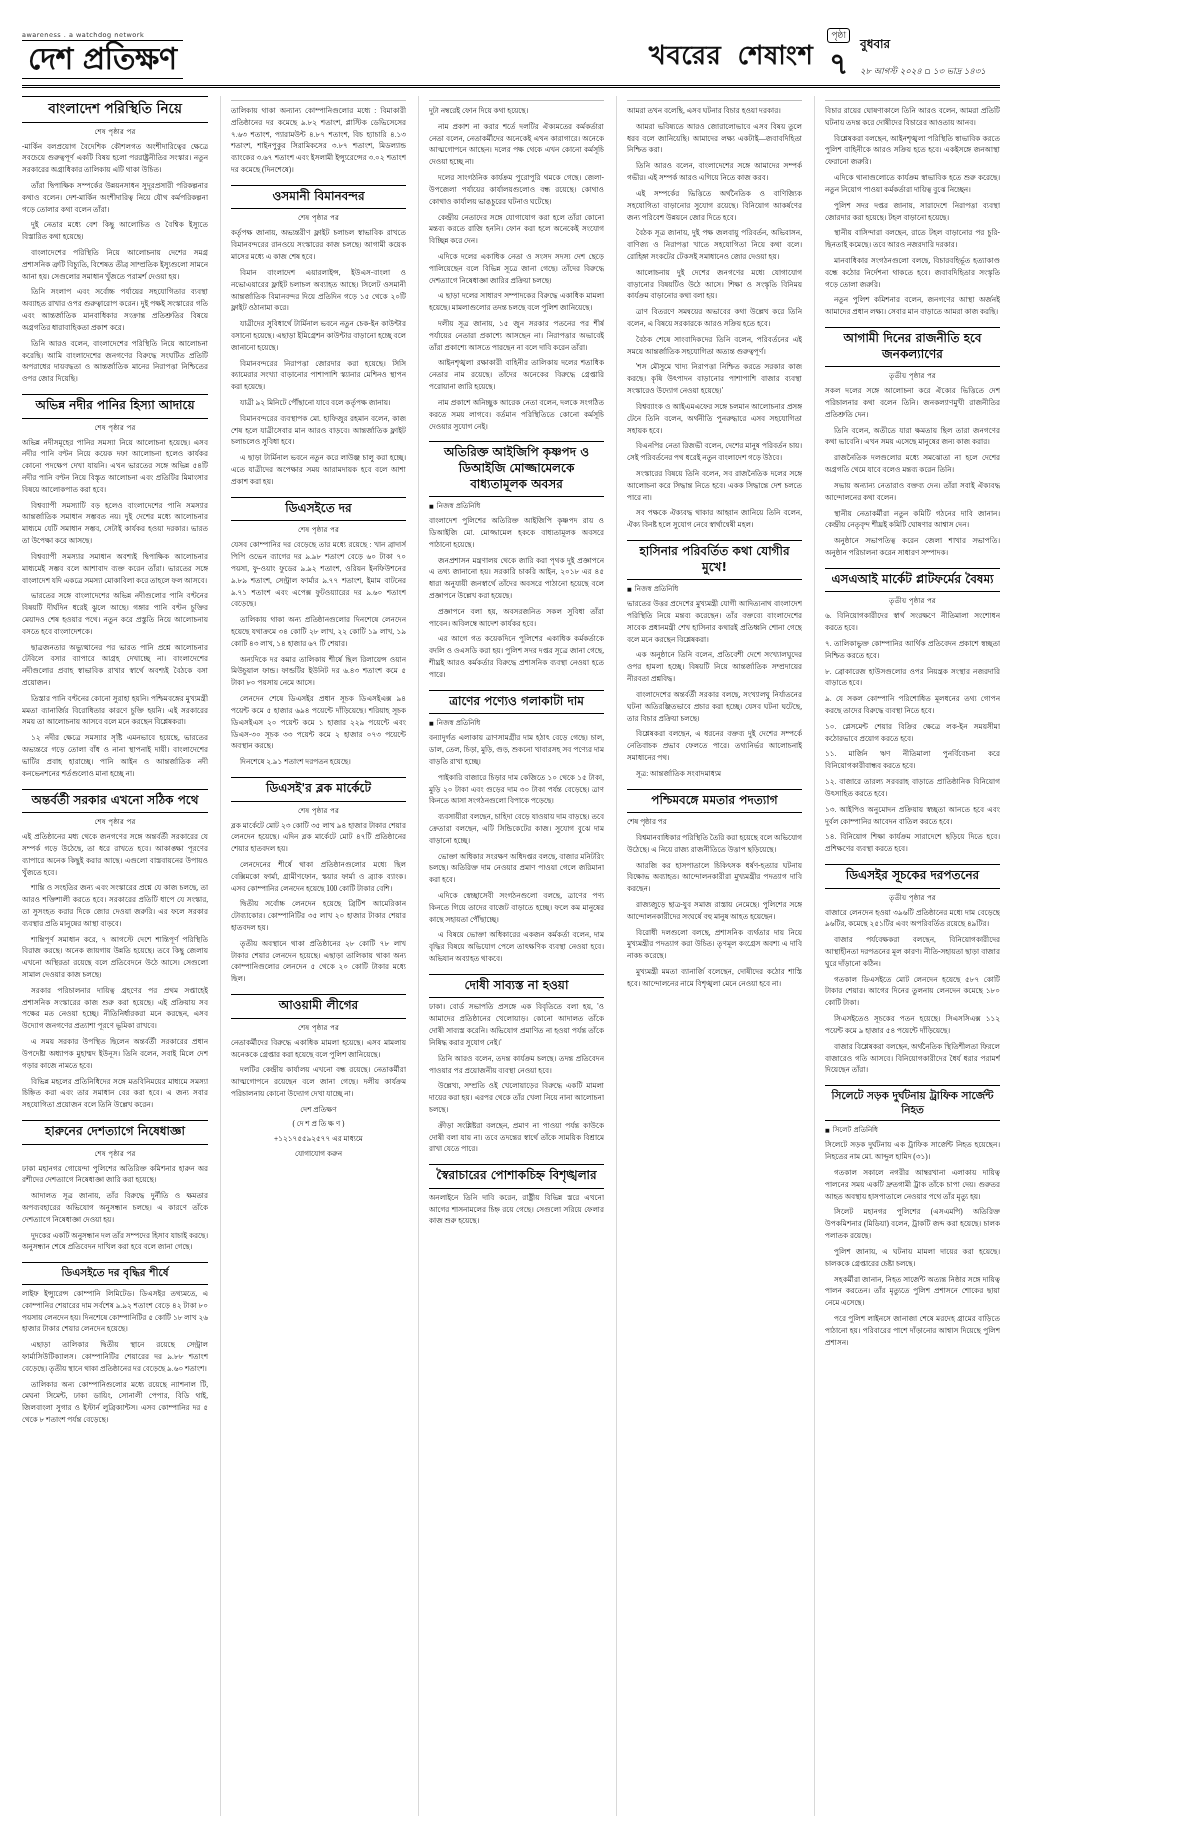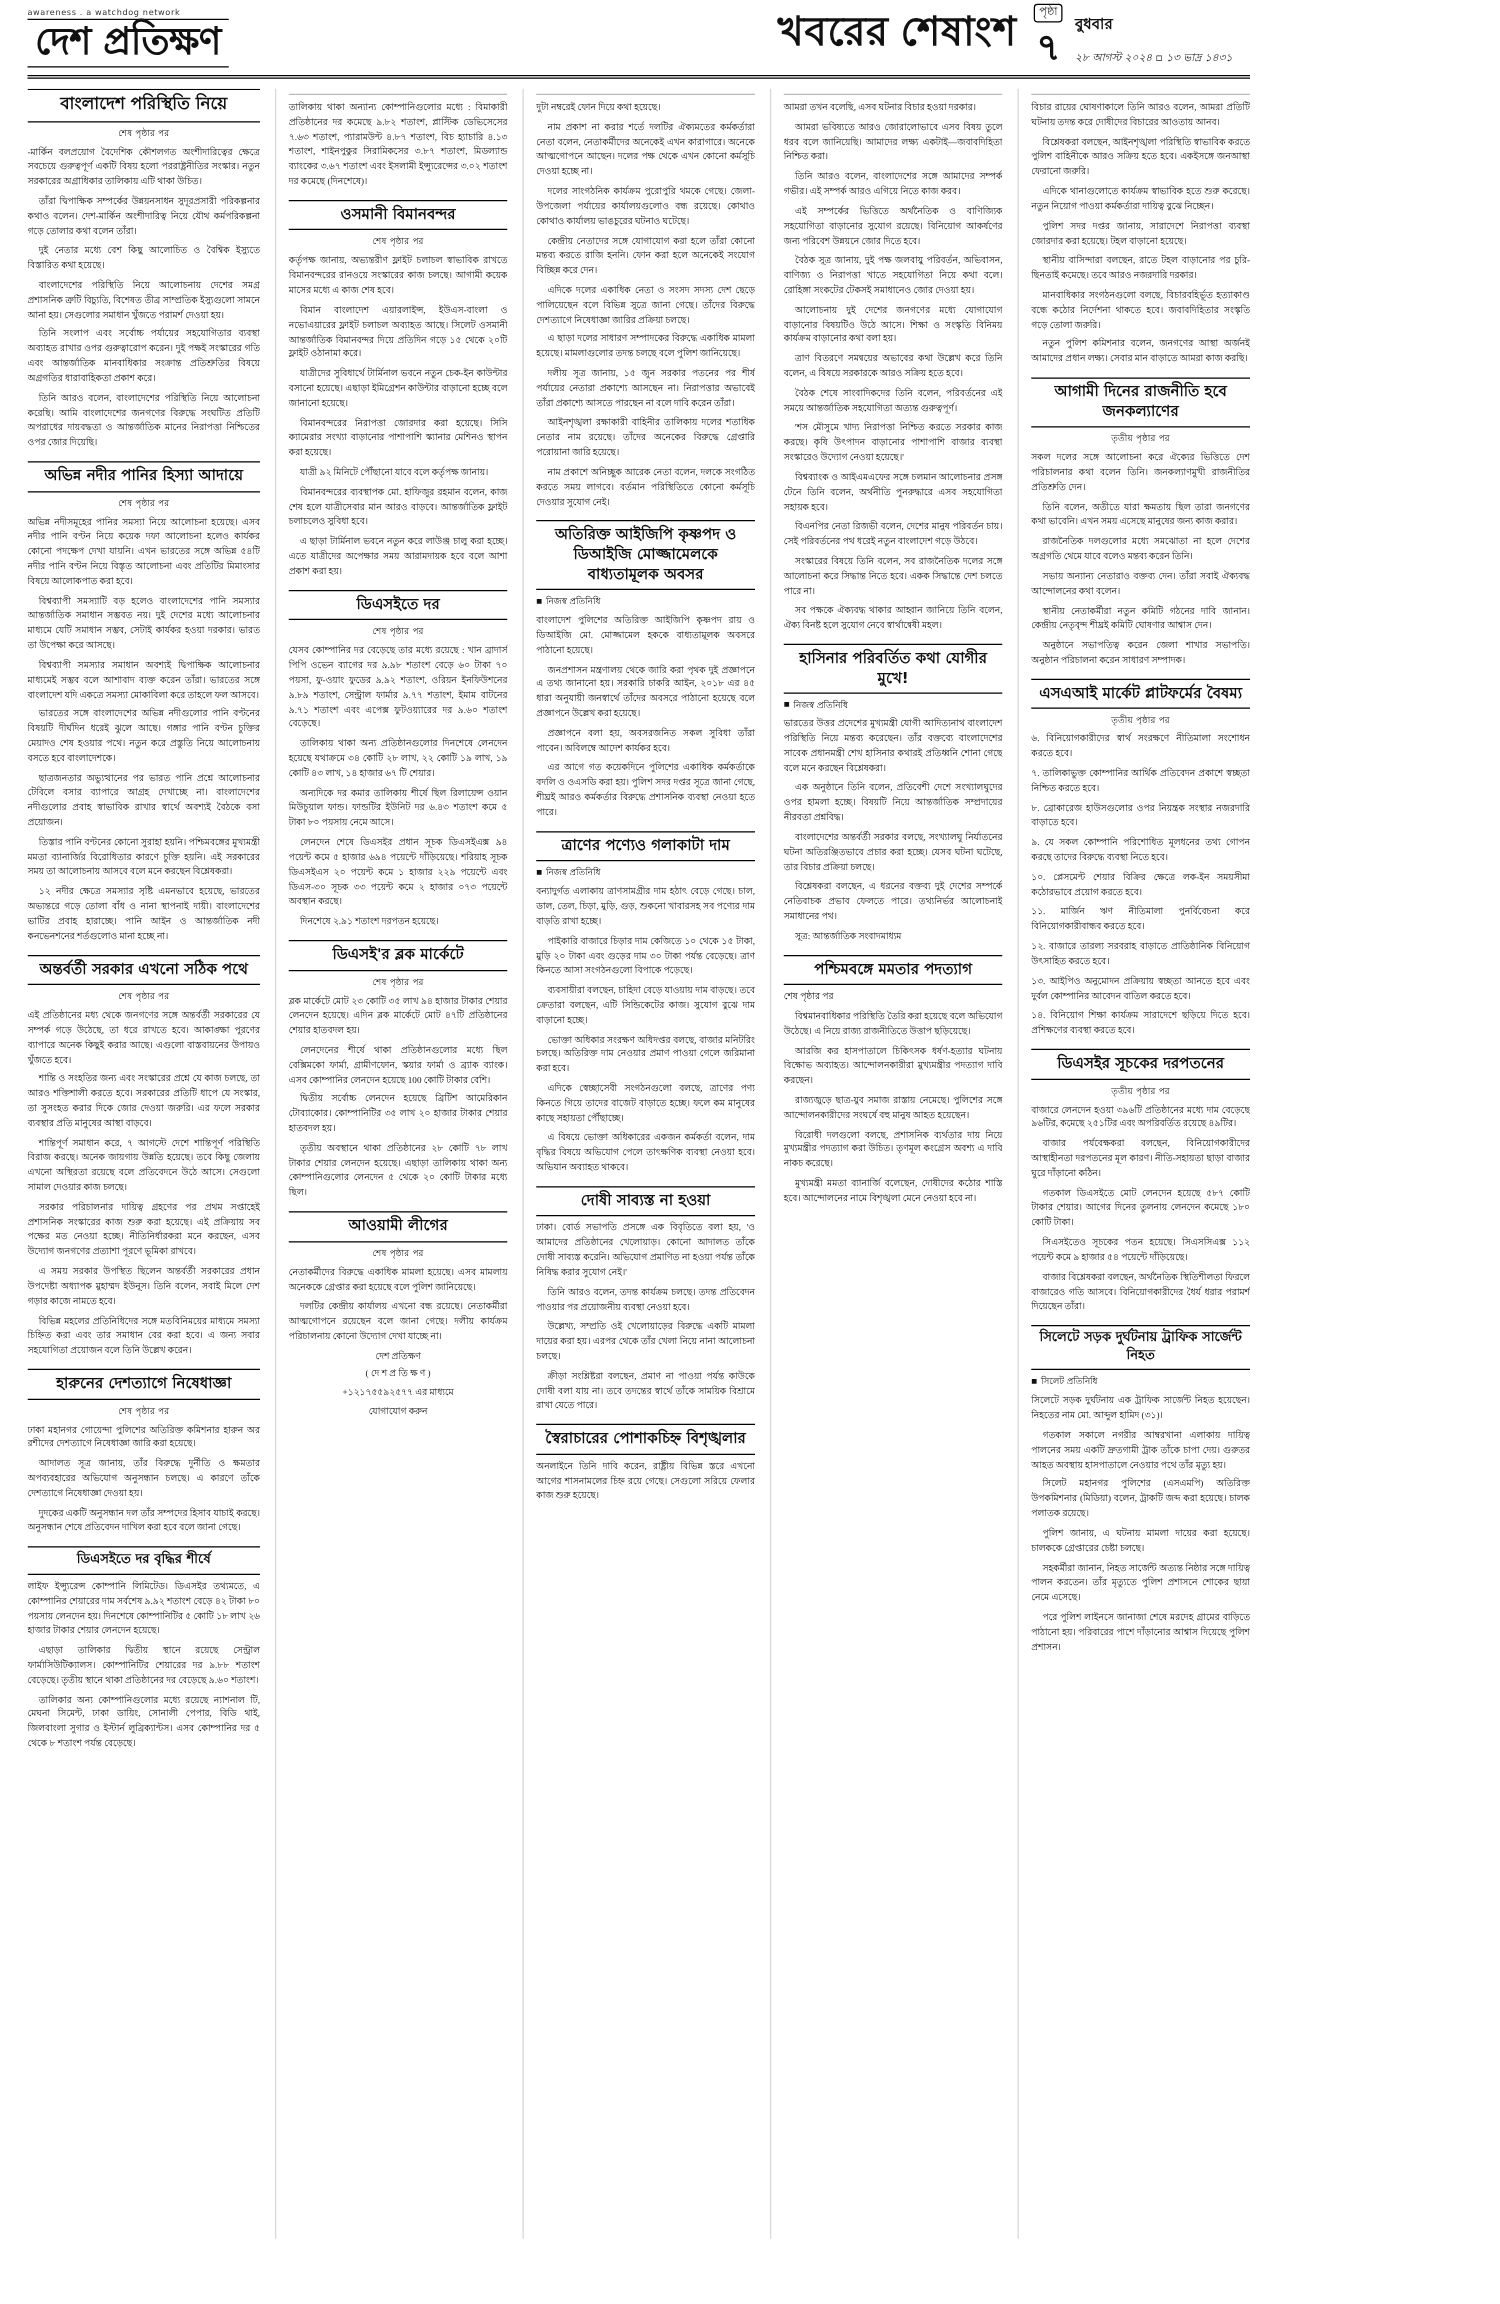--- a/index.html
+++ b/index.html
@@ -3,42 +3,42 @@
 <meta charset="utf-8">
 <style>
   * { box-sizing: border-box; }
   html, body { margin:0; padding:0; background:#ffffff; }
   body {
     width:1200px; height:1843px;
     font-family:"Liberation Serif", "DejaVu Serif", serif;
     color:#111;
     position:relative;
   }
-  .page { width:1022px; height:1843px; padding:0 22px 10px 22px; position:relative; }
+  .page { width:1022px; height:1843px; padding:28px 22px 10px 22px; position:relative; }
 
   
   .masthead {
     display:flex; align-items:flex-end; justify-content:space-between;
     border-bottom:3px double #000; padding-bottom:6px; margin-bottom:8px;
   }
   .logo-block { width:330px; }
   .logo-sub {
     font-size:6.5px; letter-spacing:.5px; color:#333; margin-bottom:1px;
     font-family:"DejaVu Sans", sans-serif;
   }
   .logo {
     font-size:30px; font-weight:bold; letter-spacing:-.5px;
     border-top:1px solid #000; border-bottom:1px solid #000;
     display:inline-block; padding:1px 6px 2px 6px; line-height:1.15;
     font-family:"DejaVu Sans", sans-serif;
   }
   .center-head { flex:1; text-align:right; padding-right:14px; }
   .section-title {
-    font-size:32px; font-weight:bold; letter-spacing:.5px;
-    font-family:Liberation Sans, sans-serif;
+    font-size:26px; font-weight:bold; letter-spacing:.5px;
+    font-family:Liberation Mono, monospace;
   }
   .page-no-wrap { display:flex; align-items:center; gap:6px;flex-direction:column; }
   .page-badge {
     border:1px solid #000; border-radius:3px;
     font-size:9px; padding:2px 3px; line-height:1; color:#222;
     font-family:"DejaVu Sans", sans-serif;
   }
   .page-num {
     font-size:30px; font-weight:bold; line-height:1;
     font-family:"DejaVu Sans", sans-serif;

